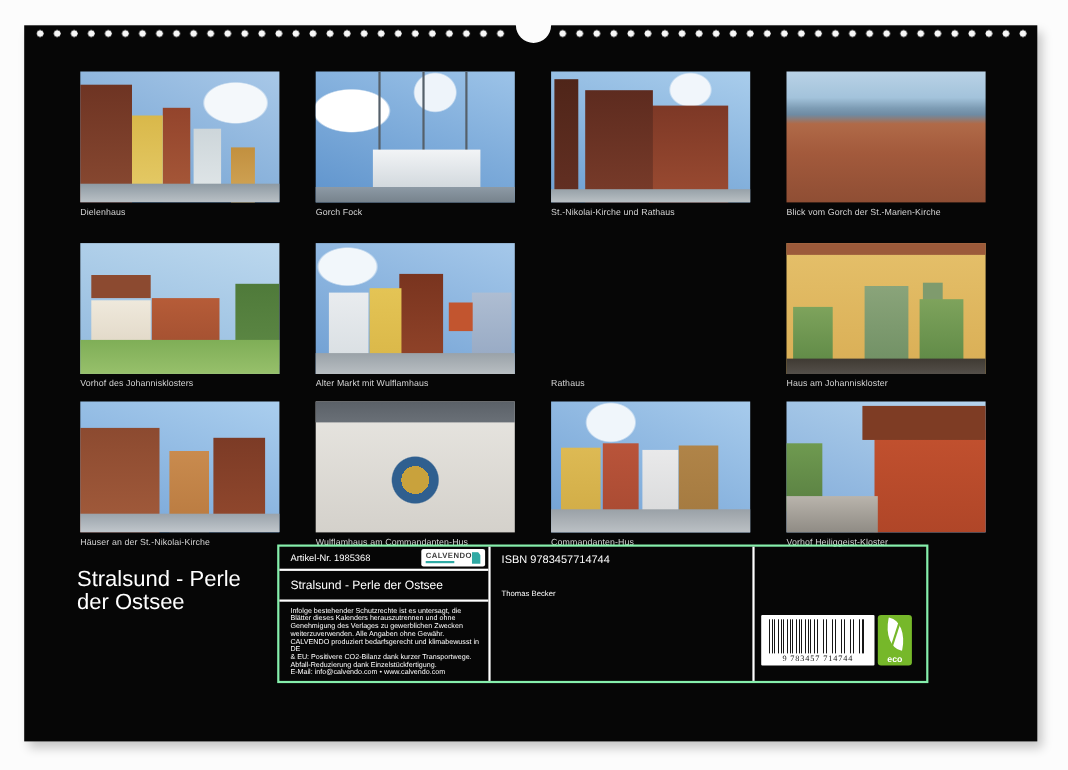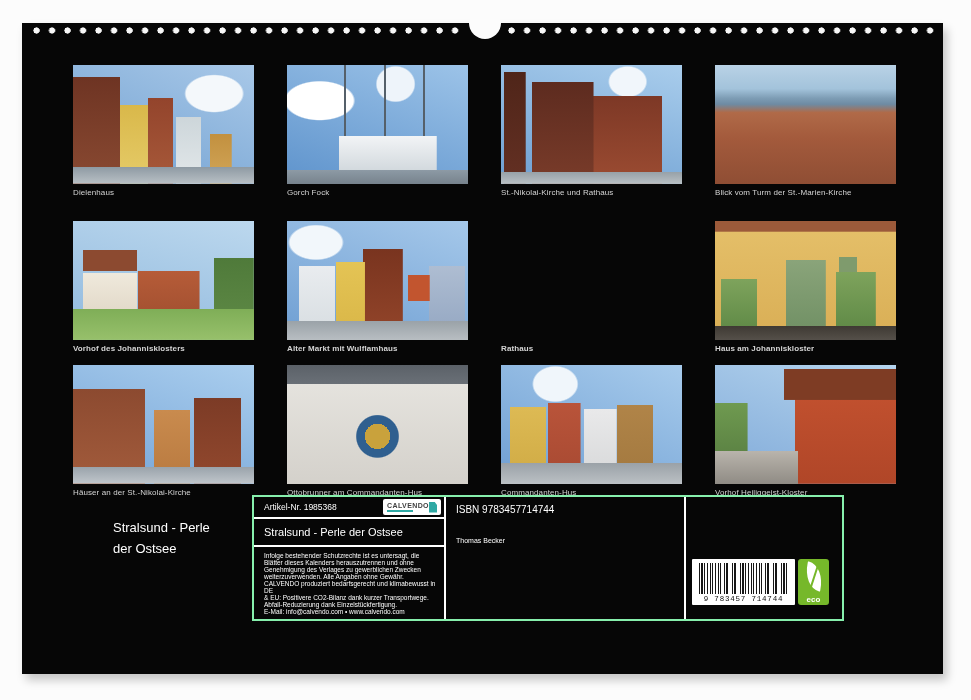--- a/index.html
+++ b/index.html
@@ -21,21 +21,21 @@
     background-size:15.5px 7px;background-repeat:repeat-x;
   }
   .holes-left{left:11px;width:430px;}
   .holes-right{left:486px;width:432px;}
   .hanger-notch{
     position:absolute;left:447px;top:-16px;width:32px;height:32px;
     border-radius:50%;background:#fcfcfc;
   }
   
   .photo-row{position:absolute;left:51px;display:flex;gap:33px;}
-  .row-1{top:42px;} .row-2{top:198px;font-weight:bold;} .row-3{top:342px;}
+  .row-1{top:42px;} .row-2{top:198px;} .row-3{top:342px;}
   figure{margin:0;width:181px;}
   .thumb{width:181px;height:119px;}
   figcaption{margin-top:4px;font-size:8px;color:#d4d4d4;letter-spacing:.1px;}
 
   
   .img-dielenhaus{background:
     linear-gradient(180deg,#8e9aa3,#b9c0c5) 0 100%/100% 14% no-repeat,
     linear-gradient(180deg,#6e3423,#8a4a32) 0% 100%/26% 90% no-repeat,
     linear-gradient(180deg,#d9b84a,#e6cc6a) 30% 100%/16% 66% no-repeat,
     linear-gradient(180deg,#93442c,#a85a3a) 48% 100%/14% 72% no-repeat,
@@ -112,21 +112,21 @@
   .img-heiliggeist{background:
     linear-gradient(180deg,#b9b4ac,#8f8b84) 0 100%/46% 28% no-repeat,
     linear-gradient(180deg,#7e3c24,#7e3c24) 100% 4%/62% 26% no-repeat,
     linear-gradient(180deg,#c2512f,#b04628) 100% 100%/56% 78% no-repeat,
     linear-gradient(180deg,#6f9a50,#587e41) 0 66%/18% 52% no-repeat,
     linear-gradient(200deg,#b5d4ee,#7fa9d8);}
 
   
   .main-title{
     position:absolute;left:48px;top:494px;color:#fff;
-    font-size:13px;line-height:21px;white-space:pre-line;margin-left:43px;
+    font-size:20px;line-height:21px;white-space:pre-line;
   }
   .info-box{
     position:absolute;left:230px;top:472px;width:592px;height:126px;
     border:2px solid #86efac;box-sizing:border-box;display:flex;color:#fff;
   }
   .col1{width:192px;border-right:2px solid #fff;box-sizing:border-box;display:flex;flex-direction:column;}
   .r-article{height:22px;border-bottom:2px solid #fff;display:flex;align-items:center;padding-left:10px;font-size:8.5px;position:relative;box-sizing:border-box;}
   .calvendo-logo{position:absolute;right:3px;top:2px;width:58px;height:16px;background:#fff;border-radius:2px;display:flex;align-items:center;padding:0 4px;box-sizing:border-box;}
   .logo-textwrap{display:flex;flex-direction:column;}
   .logo-text{font-size:7px;font-weight:bold;color:#3f3f3f;letter-spacing:.4px;line-height:7px;}
@@ -142,21 +142,21 @@
   .barcode-wrap{position:absolute;right:13px;bottom:14px;display:flex;gap:3px;}
   .barcode{width:103px;height:46px;background:#fff;position:relative;border-radius:1px;}
   .bars{
     position:absolute;left:7px;right:7px;top:4px;height:31px;
     background:
       repeating-linear-gradient(90deg,#161616 0 1px,transparent 1px 2.4px,#161616 2.4px 4px,transparent 4px 5px,#161616 5px 5.6px,transparent 5.6px 8.2px);
   }
   .barcode-digits{
     position:absolute;left:0;right:0;bottom:2px;text-align:center;
     font-size:7.5px;color:#111;letter-spacing:.8px;
-    font-family:Liberation Mono, monospace;
+    font-family:Liberation Serif, serif;
   }
   .eco{width:31px;height:46px;background:#76b82a;border-radius:3px;position:relative;overflow:hidden;}
   .leaf{position:absolute;left:7px;top:4px;width:18px;height:27px;background:#fff;border-radius:0 95% 0 95%;transform:rotate(12deg);}
   .leaf-vein{position:absolute;left:15px;top:4px;width:1.5px;height:29px;background:#76b82a;transform:rotate(18deg);}
   .eco-text{position:absolute;bottom:1px;left:0;right:0;text-align:center;color:#fff;font-size:8px;line-height:9px;font-weight:bold;}
 </style>
 </head>
 <body>
 
 <div class="calendar">
@@ -173,21 +173,21 @@
     <figure>
       <div class="thumb img-gorchfock"></div>
       <figcaption>Gorch Fock</figcaption>
     </figure>
     <figure>
       <div class="thumb img-nikolai-rathaus"></div>
       <figcaption>St.-Nikolai-Kirche und Rathaus</figcaption>
     </figure>
     <figure>
       <div class="thumb img-turmblick"></div>
-      <figcaption>Blick vom Turm der St.-Marien-Kirche</figcaption>
+      <figcaption>Blick vom Gorch der St.-Marien-Kirche</figcaption>
     </figure>
   </div>
 
   <div class="photo-row row-2">
     <figure>
       <div class="thumb img-johanniskloster-vorhof"></div>
       <figcaption>Vorhof des Johannisklosters</figcaption>
     </figure>
     <figure>
       <div class="thumb img-wulflamhaus"></div>
@@ -203,21 +203,21 @@
     </figure>
   </div>
 
   <div class="photo-row row-3">
     <figure>
       <div class="thumb img-haeuser-nikolai"></div>
       <figcaption>Häuser an der St.-Nikolai-Kirche</figcaption>
     </figure>
     <figure>
       <div class="thumb img-stadtwappen"></div>
-      <figcaption>Ottobrunner am Commandanten-Hus</figcaption>
+      <figcaption>Wulflamhaus am Commandanten-Hus</figcaption>
     </figure>
     <figure>
       <div class="thumb img-commandantenhus"></div>
       <figcaption>Commandanten-Hus</figcaption>
     </figure>
     <figure>
       <div class="thumb img-heiliggeist"></div>
       <figcaption>Vorhof Heiliggeist-Kloster</figcaption>
     </figure>
   </div>

